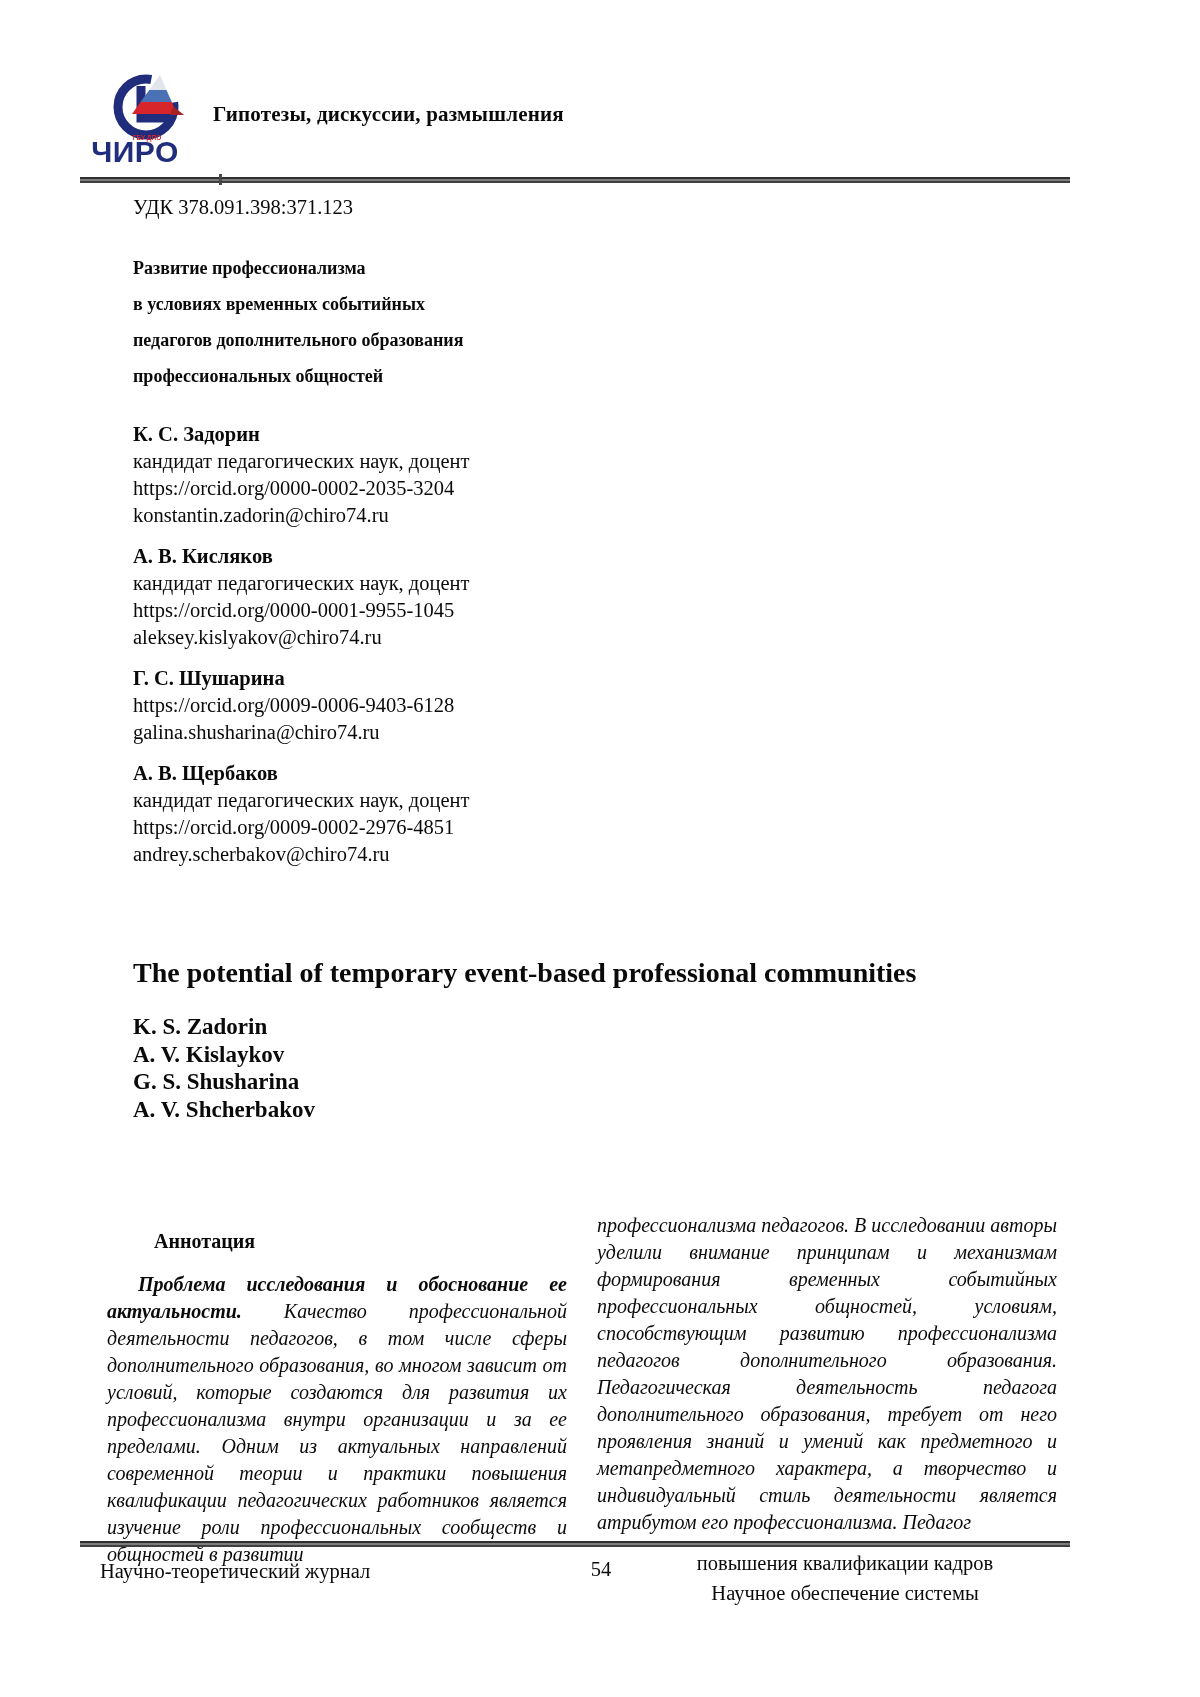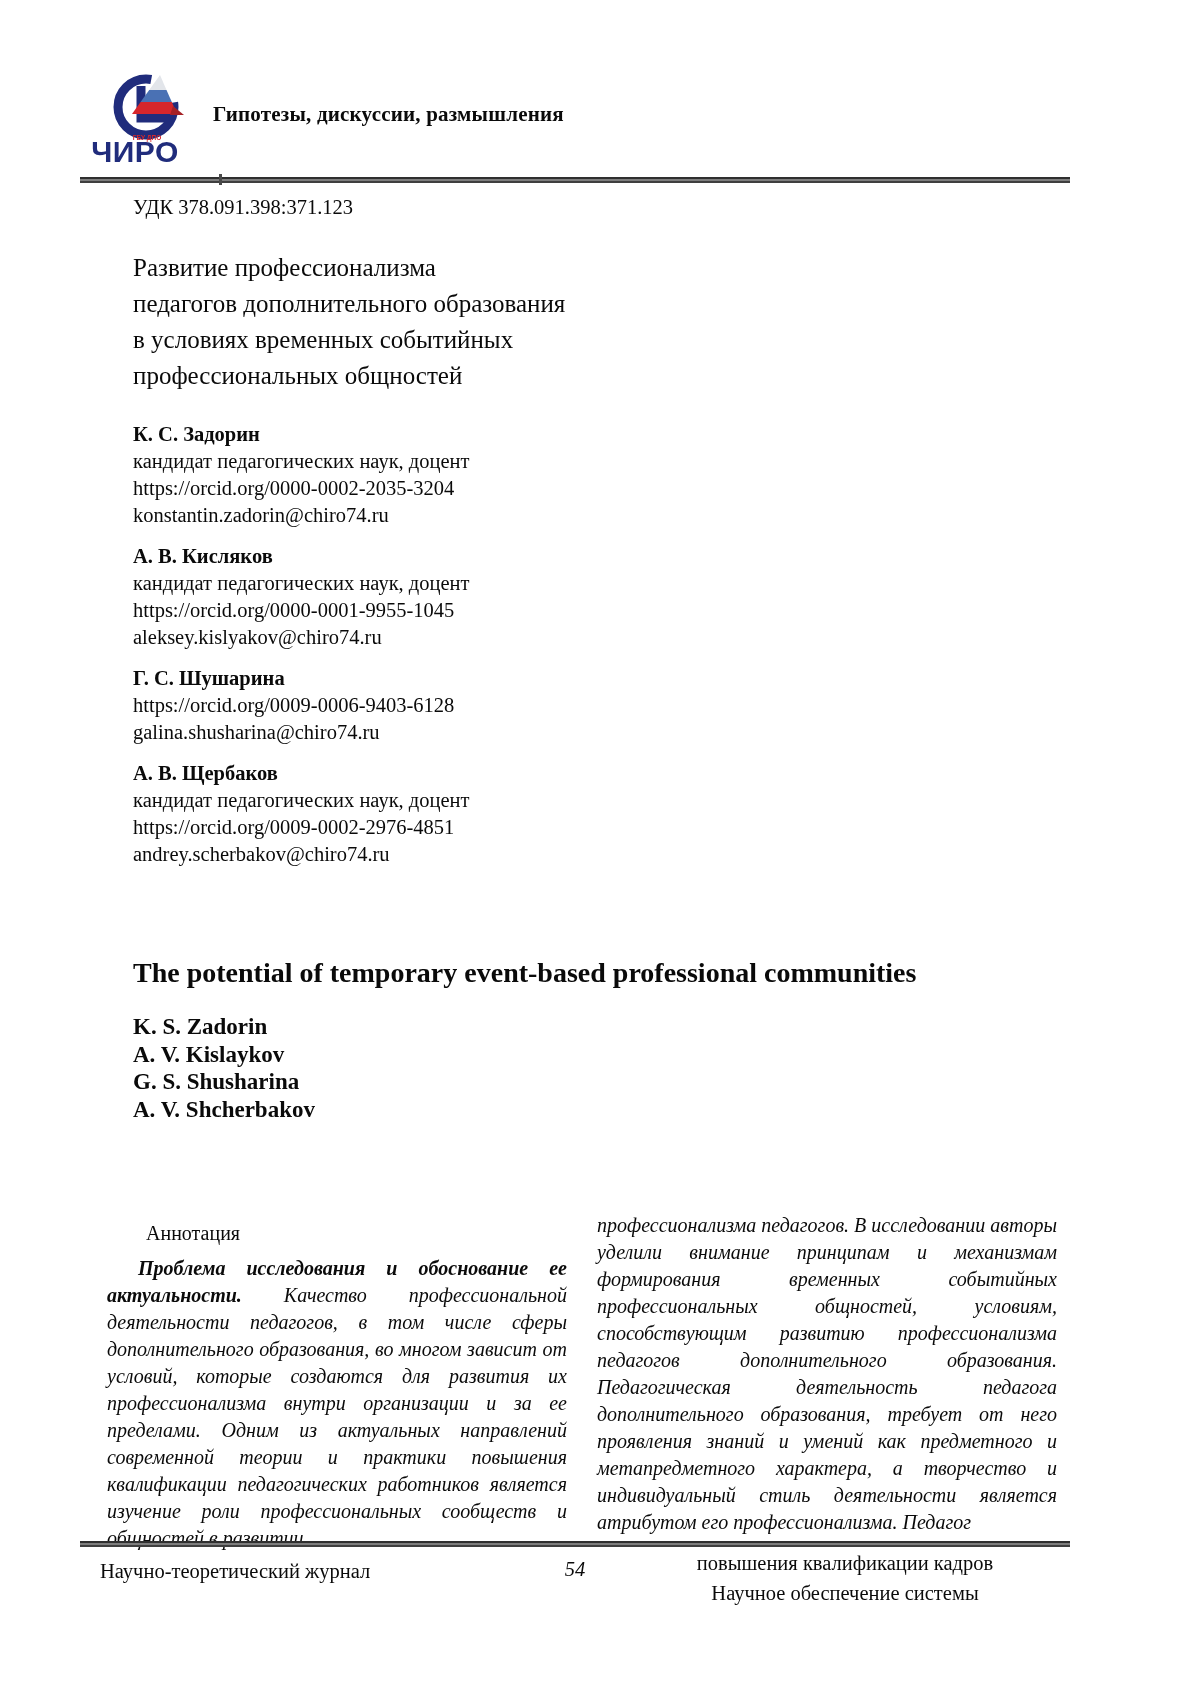--- a/index.html
+++ b/index.html
@@ -11,36 +11,36 @@
   .logo-svg{position:absolute;left:85px;top:70px;}
   .header-title{position:absolute;left:213px;top:102px;font-size:21px;font-weight:bold;letter-spacing:.2px;}
   .rule{position:absolute;left:80px;width:990px;height:2px;background:#7d7d7d;
         border-top:2px solid #2f2f2f;border-bottom:2px solid #3f3f3f;}
   .rule-top{top:177px;}
   .rule-bottom{top:1541px;}
   .rule-tick{position:absolute;left:219px;top:174px;width:3px;height:11px;background:#4a4a4a;}
 
   .main{position:absolute;left:133px;top:196px;width:930px;}
   .udc{font-size:20.5px;margin:0 0 31px 0;}
-  .title-ru{font-size:25px;font-weight:normal;line-height:36px;margin:0 0 27px 0;}
+  .title-ru{font-size:18px;font-weight:bold;line-height:36px;margin:0 0 27px 0;}
   .author{font-size:20.5px;line-height:27px;margin:12px 0 14px 0;}
   .author .name{font-weight:bold;}
   .title-en{font-size:28px;font-weight:bold;line-height:40px;margin:85px 0 20px 0;}
   .authors-en{font-size:23px;font-weight:bold;line-height:27.5px;}
 
   .abstract{position:absolute;left:107px;top:1212px;width:950px;display:flex;gap:30px;
             font-size:20px;font-style:italic;line-height:27px;text-align:justify;}
   .abs-col{width:460px;}
-  .abs-head{font-style:normal;font-weight:normal;text-indent:31px;margin:8px;}
+  .abs-head{font-style:normal;font-weight:bold;text-indent:31px;margin:16px;}
   .abs-par{margin:0;text-indent:31px;}
   .abs-par.cont{text-indent:0;}
   .lead{font-weight:bold;}
 
   .footer-journal{position:absolute;left:100px;top:1560px;font-size:20.5px;}
-  .footer-page{position:absolute;left:530px;top:1558px;width:90px;text-align:center;font-size:20.5px;font-style:italic;}
+  .footer-page{position:absolute;left:556px;top:1558px;width:90px;text-align:center;font-size:20.5px;}
   .footer-right{position:absolute;left:625px;top:1548px;width:440px;text-align:center;
                 font-size:20.5px;line-height:30px;}
   .logo-small-text{font-family:"Liberation Sans","DejaVu Sans",sans-serif;font-weight:bold;}
   .logo-big-text{font-family:"Liberation Sans","DejaVu Sans",sans-serif;font-weight:bold;letter-spacing:.5px;}
 </style>
 </head>
 <body>
 
 <svg class="logo-svg" width="100" height="96" viewBox="0 0 100 96">
 
@@ -62,22 +62,22 @@
 
 <div class="rule rule-top"></div>
 <div class="rule-tick"></div>
 
 <div class="main">
 
   <p class="udc">УДК 378.091.398:371.123</p>
 
   <div class="title-ru">
     <div>Развитие профессионализма</div>
+    <div>в условиях временных событийных</div>
     <div>педагогов дополнительного образования</div>
-    <div>в условиях временных событийных</div>
     <div>профессиональных общностей</div>
   </div>
 
   <div class="author">
     <div class="name">К. С. Задорин</div>
     <div>кандидат педагогических наук, доцент</div>
     <div>https://orcid.org/0000-0002-2035-3204</div>
     <div>konstantin.zadorin@chiro74.ru</div>
   </div>
 

